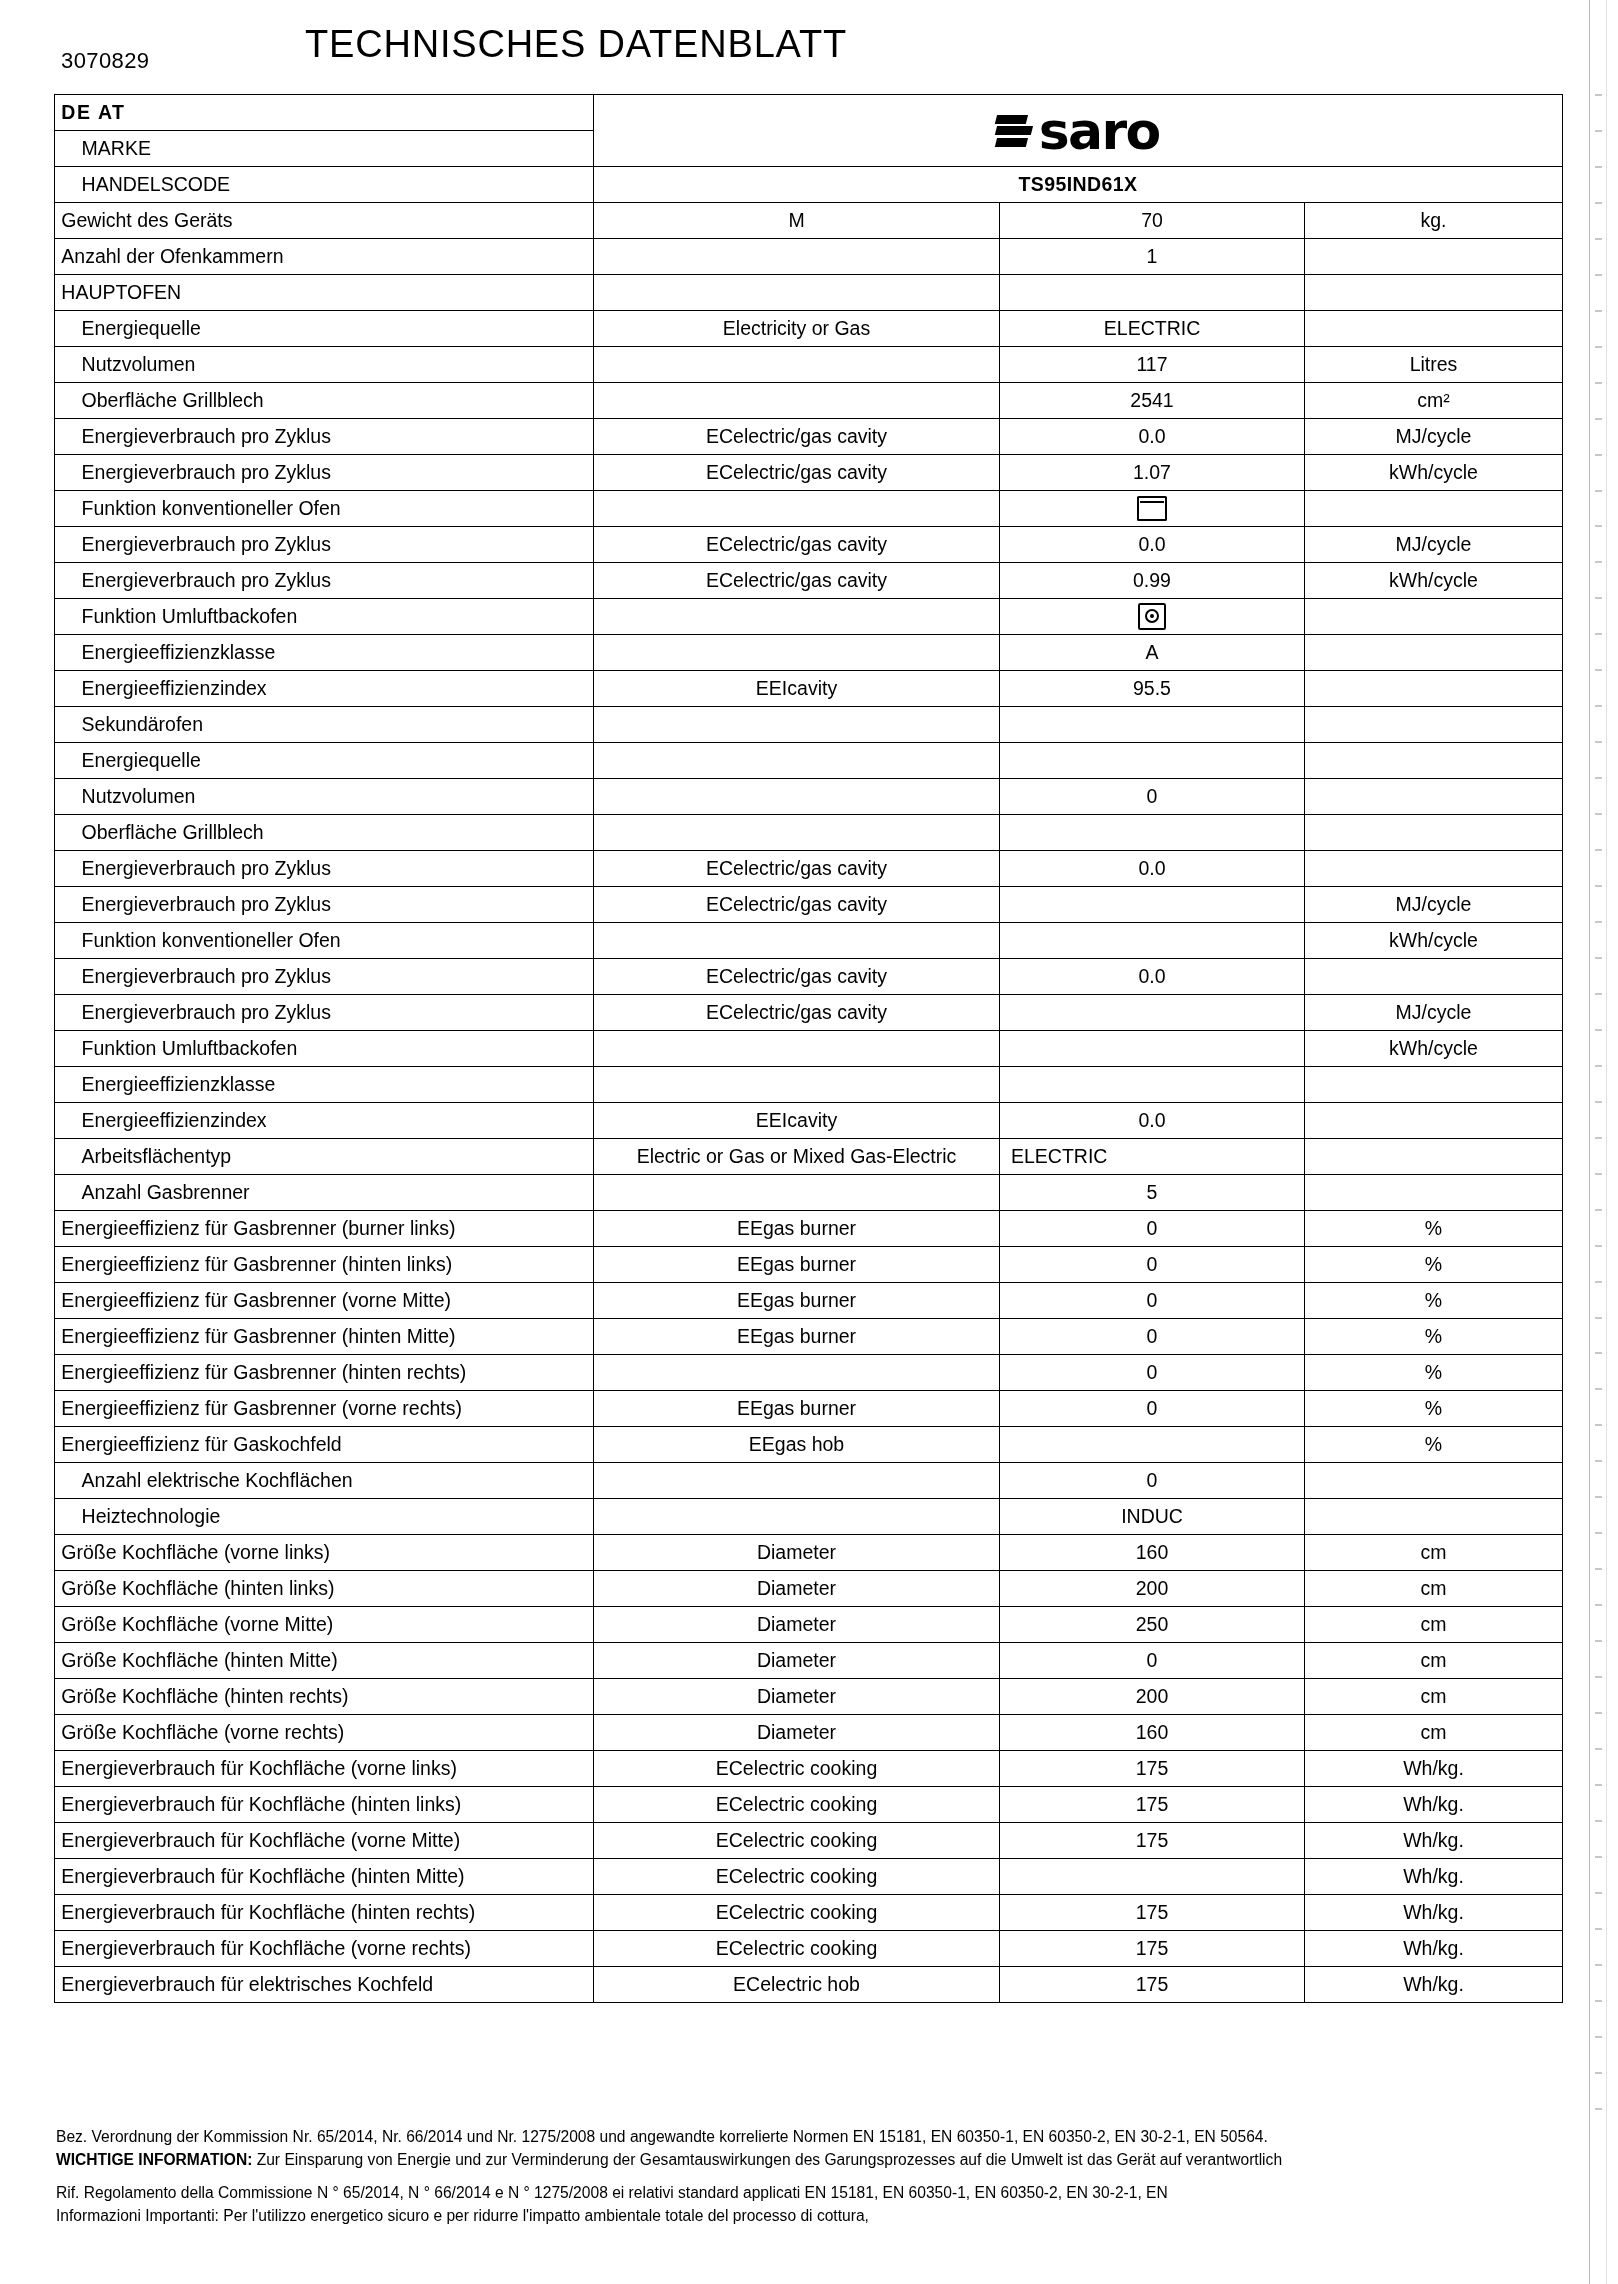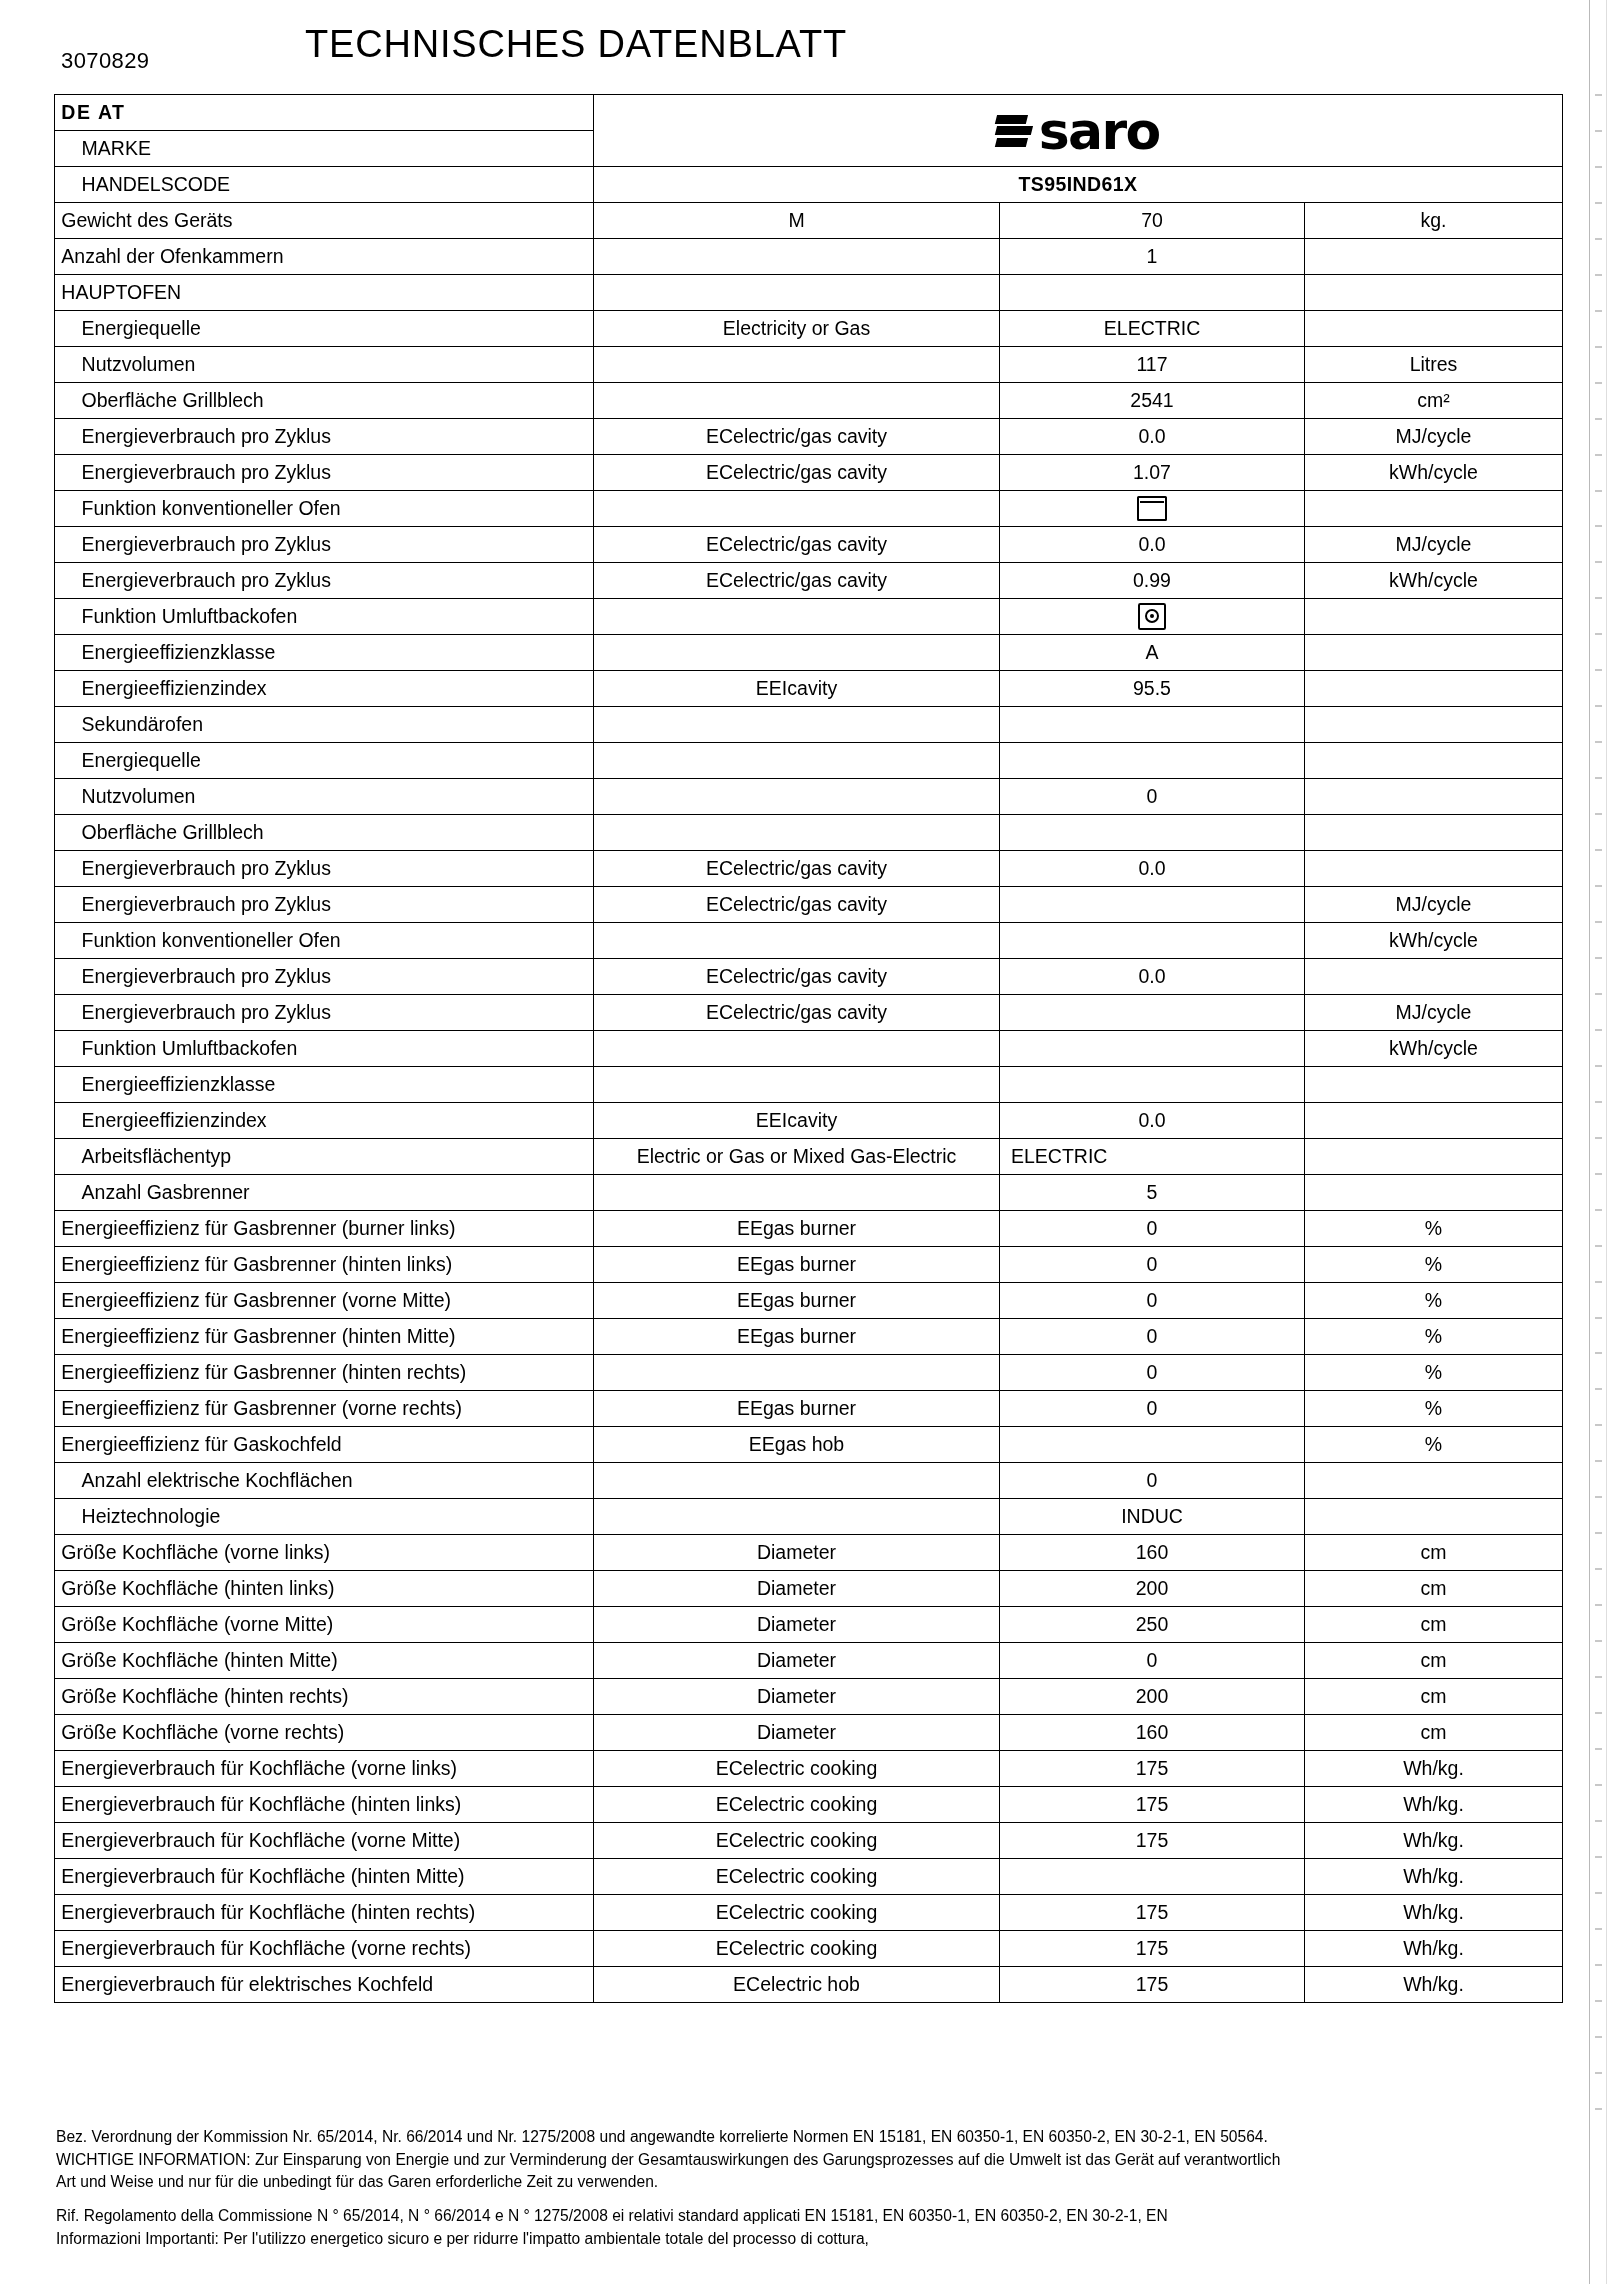--- a/index.html
+++ b/index.html
@@ -198,21 +198,21 @@
 
   
   .footer {
     position: absolute;
     left: 56px;
     top: 2126px;
     width: 1532px;
     font-size: 15.6px;
     line-height: 1.35;
   }
-  .footer .bold { font-weight: normal; }
+  .footer .bold { font-weight: bold; }
   .footer p { margin: 0 0 1.6px 0; }
   .footer .gap { height: 11px; }
 </style>
 </head>
 <body>
 
 <div class="page">
 
   <div class="edge-line a"></div>
   <div class="edge-line b"></div>
@@ -608,20 +608,19 @@
             <td class="val">175</td>
             <td class="unit">Wh/kg.</td>
           </tr>
         </tbody>
     </table>
   </div>
 
   <div class="footer">
     <p>Bez. Verordnung der Kommission Nr. 65/2014, Nr. 66/2014 und Nr. 1275/2008 und angewandte korrelierte Normen EN 15181, EN 60350-1, EN 60350-2, EN 30-2-1, EN 50564.</p>
     <p><span class="bold">WICHTIGE INFORMATION:</span><span> Zur Einsparung von Energie und zur Verminderung der Gesamtauswirkungen des Garungsprozesses auf die Umwelt ist das Gerät auf verantwortlich</span></p>
-    <p>Art und Weise und nur für die unbedingt für das Garen erforderliche Zeit zu verwenden.</p>
     <div class="gap"></div>
     <p>Rif. Regolamento della Commissione N ° 65/2014, N ° 66/2014 e N ° 1275/2008 ei relativi standard applicati EN 15181, EN 60350-1, EN 60350-2, EN 30-2-1, EN</p>
     <p>Informazioni Importanti: Per l'utilizzo energetico sicuro e per ridurre l'impatto ambientale totale del processo di cottura,</p>
   </div>
 
 </div>
 
 
 </body></html>

